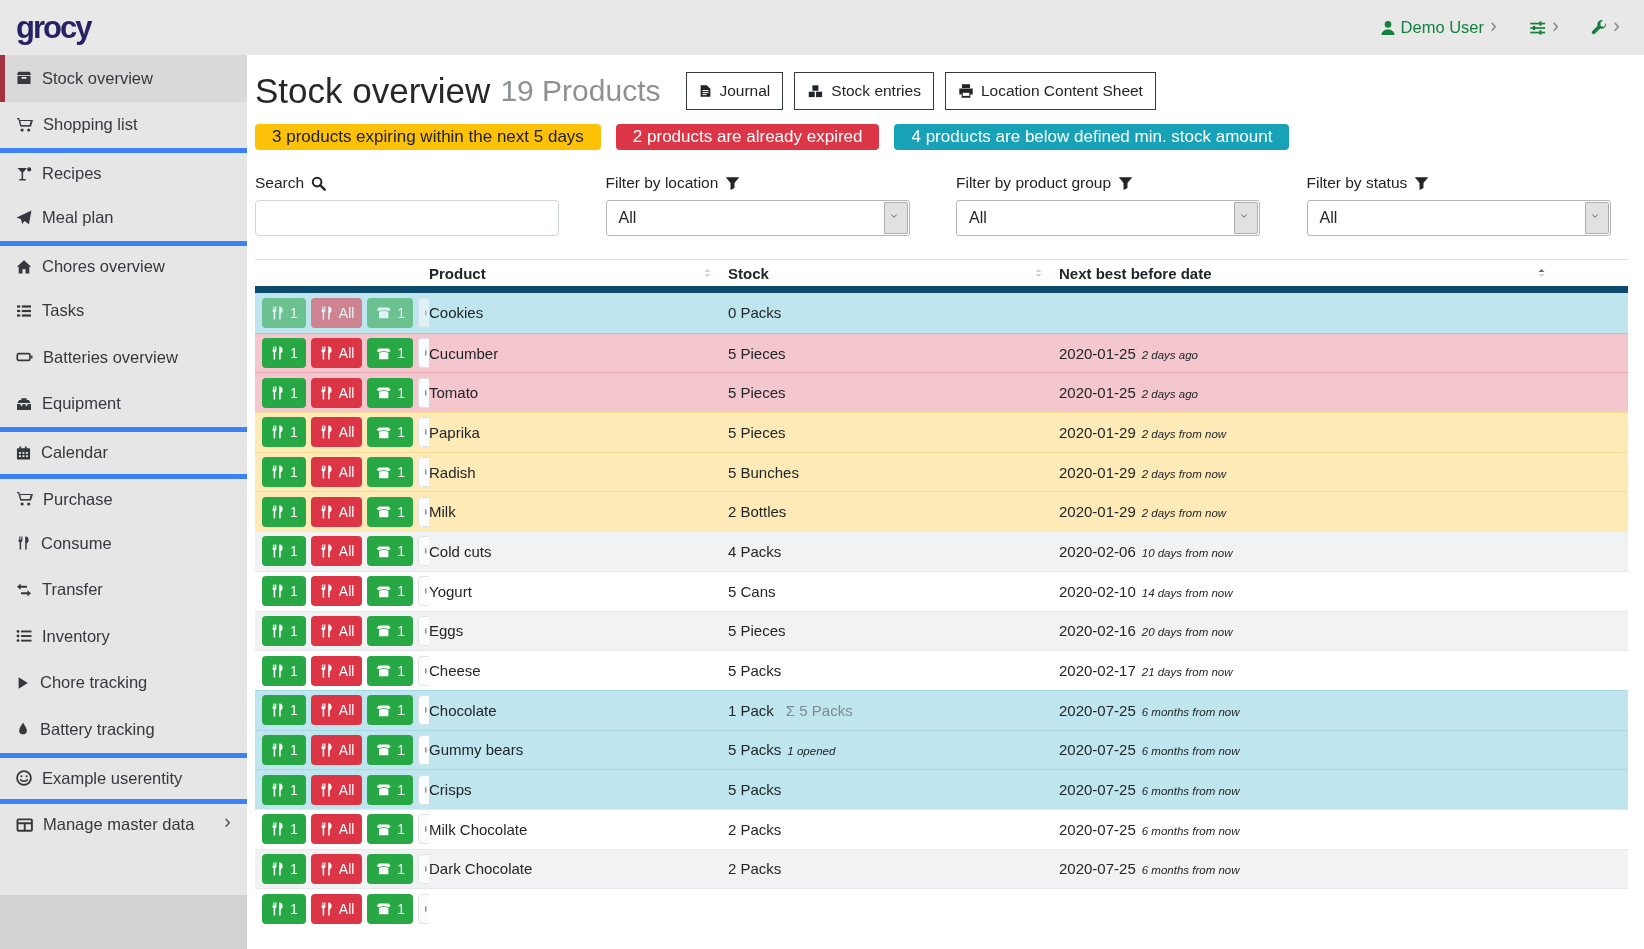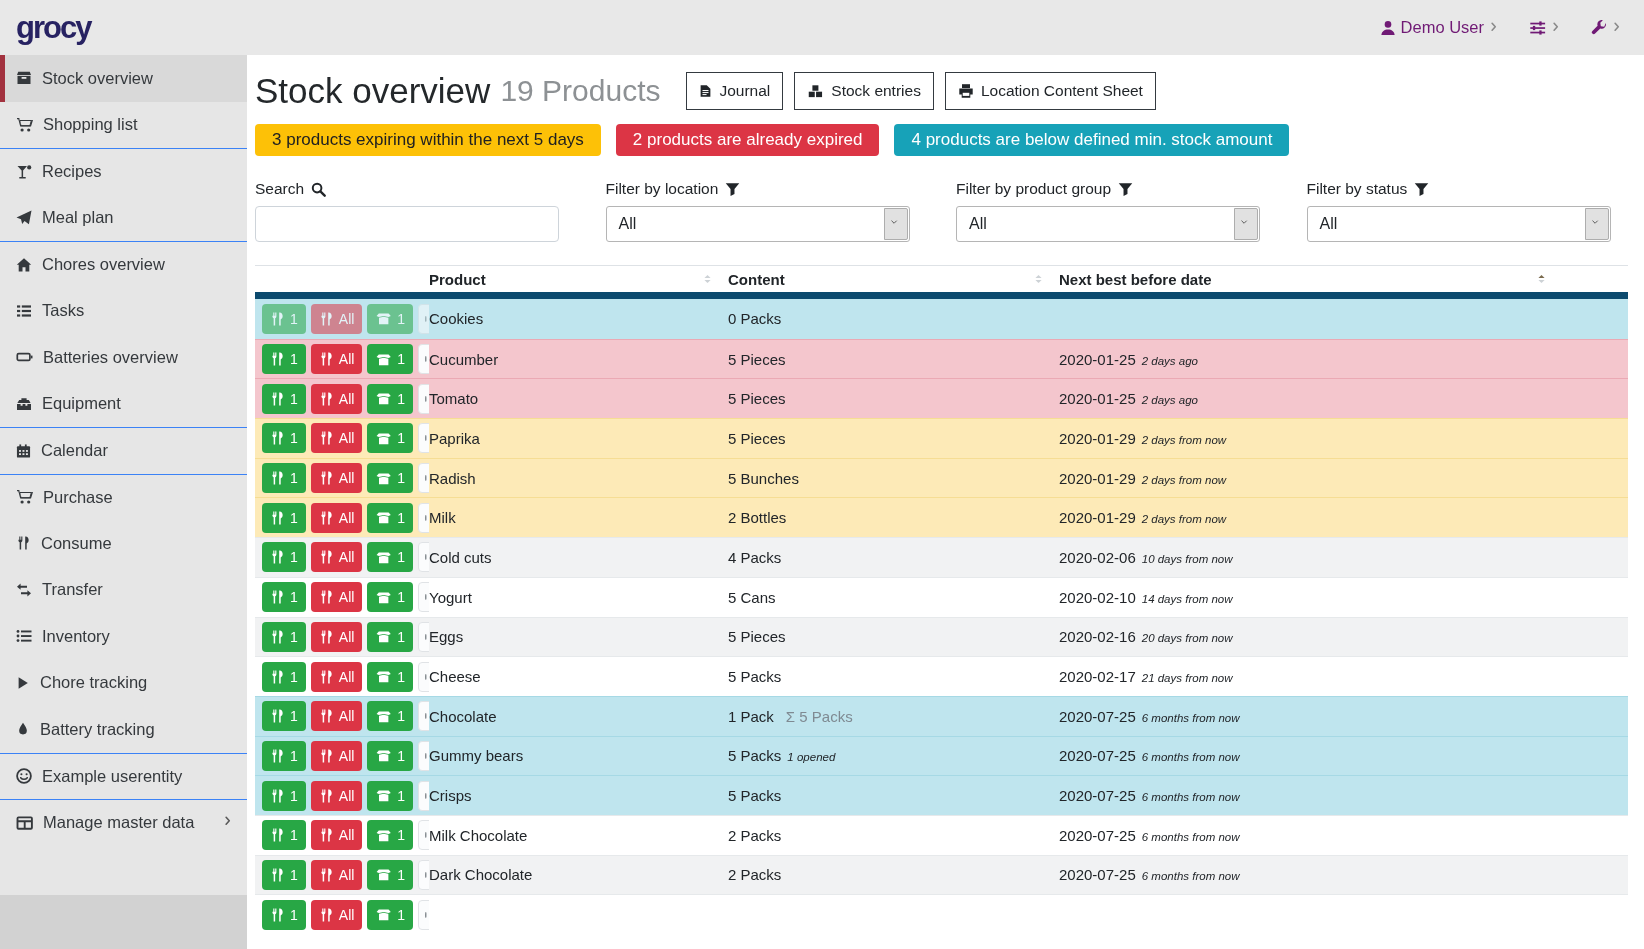--- a/index.html
+++ b/index.html
@@ -3,46 +3,46 @@
 <meta charset="utf-8">
 <style>
   * { box-sizing: border-box; margin: 0; padding: 0; }
   html,body { width:1644px; height:949px; overflow:hidden; }
   body { font-family:"Liberation Sans", sans-serif; background:#fff; color:#212529; }
 
   
   .topbar { height:55px; background:#e8e8e8; display:flex; align-items:center; justify-content:space-between; padding:0 22px 0 16px; }
   .logo { font-size:31px; font-weight:bold; letter-spacing:-2px; color:#272262; cursor:pointer; }
   .topbar-right { display:flex; align-items:center; gap:30px; }
-  .menu-item { display:flex; align-items:center; gap:5px; font-size:16.5px; color:#701a75; cursor:pointer;justify-content:space-between; }
+  .menu-item { display:flex; align-items:center; gap:5px; font-size:16.5px; color:#15803d; cursor:pointer;justify-content:space-between; }
   .menu-item .chev { color:#8a8a8a; display:flex; }
   .icon { display:inline-flex; align-items:center; justify-content:center; }
   .icon svg { display:block; }
 
   
   .layout { display:flex; height:894px; }
   .sidebar { width:247px; background:#e6e6e6; position:relative; flex:none; }
   .sidebar ul { list-style:none; }
   .sidebar-item { height:46.5px; display:flex; align-items:center; gap:10px; padding:0 14px 0 16px; font-size:16.5px; color:#35393d; cursor:pointer; }
-  .sidebar-item.group-start { border-top:1px solid #3b82f6; }
+  .sidebar-item.group-start { border-top:5px solid #3b82f6; }
   .sidebar-item.active { background:#d9d9d9; border-left:5px solid #a2323f; padding-left:11px; }
   .sidebar-item .lbl { flex:1; }
   .sidebar-item .chev { color:#5a5a5a; }
   .sidebar-footer { position:absolute; left:0; right:0; bottom:0; height:54px; background:#d2d2d2; display:flex; align-items:center; justify-content:center; color:#4a4a4a; cursor:pointer; }
 
   
   .main { flex:1; padding:14px 16px 0 8px; overflow:hidden; }
   .title-row { display:flex; align-items:center; margin-top:2px; }
   .page-title { font-size:35px; font-weight:400; color:#24282b; white-space:nowrap; }
   .page-subtitle { font-size:30px; color:#8d9194; font-weight:400; margin-left:10px; }
   .toolbar { display:flex; gap:11px; margin-left:26px; }
   .tbtn { display:flex; align-items:center; gap:7px; background:#fff; border:1px solid #343a40; border-radius:0; height:38px; padding:0 12px; font-size:15.5px; color:#212529; cursor:pointer; font-family:inherit; }
 
   .banners { display:flex; gap:15px; margin-top:13px; }
-  .banner { height:32px; display:flex; align-items:center; padding:0 17px; border-radius:4px; font-size:17px; color:#fff; cursor:pointer; }
+  .banner { height:26px; display:flex; align-items:center; padding:0 17px; border-radius:4px; font-size:17px; color:#fff; cursor:pointer; }
   .banner.warning { color:#212121; }
 
   .filters { margin-top:24px; display:grid; grid-template-columns:repeat(4,1fr); column-gap:29px; }
   .filter-label { display:flex; align-items:center; gap:7px; font-size:15.5px; margin-bottom:8px; color:#212529;text-align:right; }
   .search-input { width:304px; height:36px; border:1px solid #ced4da; border-radius:4px; font-size:16px; padding:0 10px; font-family:inherit; color:#212529; }
   .select { position:relative; width:304px; height:36px; border:1px solid #b5b5b5; border-radius:3px; background:#fff; display:flex; align-items:center; padding:0 12px; font-size:16px; cursor:pointer; }
   .sel-arrow { position:absolute; top:1px; right:1px; bottom:1px; width:24px; background:#e1e1e1; border:1px solid #adadad; border-radius:0 2px 2px 0; display:flex; align-items:center; justify-content:center; color:#444; }
 
   
   .stock-table { margin-top:23px; border-top:1px solid #dee2e6; }
@@ -422,21 +422,21 @@
           <div class="th">
             <span>Product</span>
             <span class="sort">
               <svg width="9" height="14" viewBox="0 0 16 16" xmlns="http://www.w3.org/2000/svg">
                 <path d="M2.5 6.3L8 .8l5.5 5.5z" fill="#cdd2d6"></path>
                 <path d="M2.5 9.7L8 15.2l5.5-5.5z" fill="#cdd2d6"></path>
               </svg>
             </span>
           </div>
           <div class="th">
-            <span>Content</span>
+            <span>Stock</span>
             <span class="sort">
               <svg width="9" height="14" viewBox="0 0 16 16" xmlns="http://www.w3.org/2000/svg">
                 <path d="M2.5 6.3L8 .8l5.5 5.5z" fill="#cdd2d6"></path>
                 <path d="M2.5 9.7L8 15.2l5.5-5.5z" fill="#cdd2d6"></path>
               </svg>
             </span>
           </div>
           <div class="th">
             <span>Next best before date</span>
           </div>

